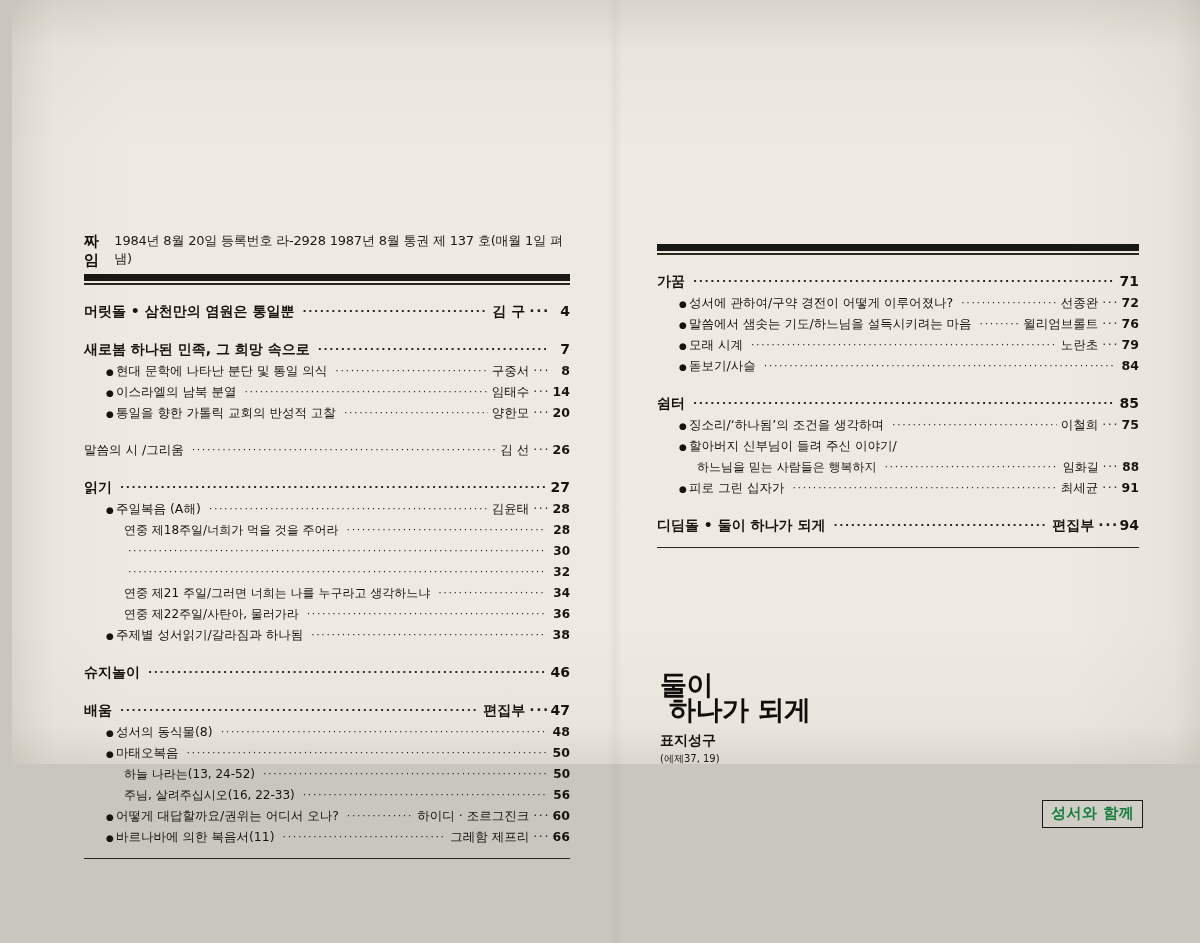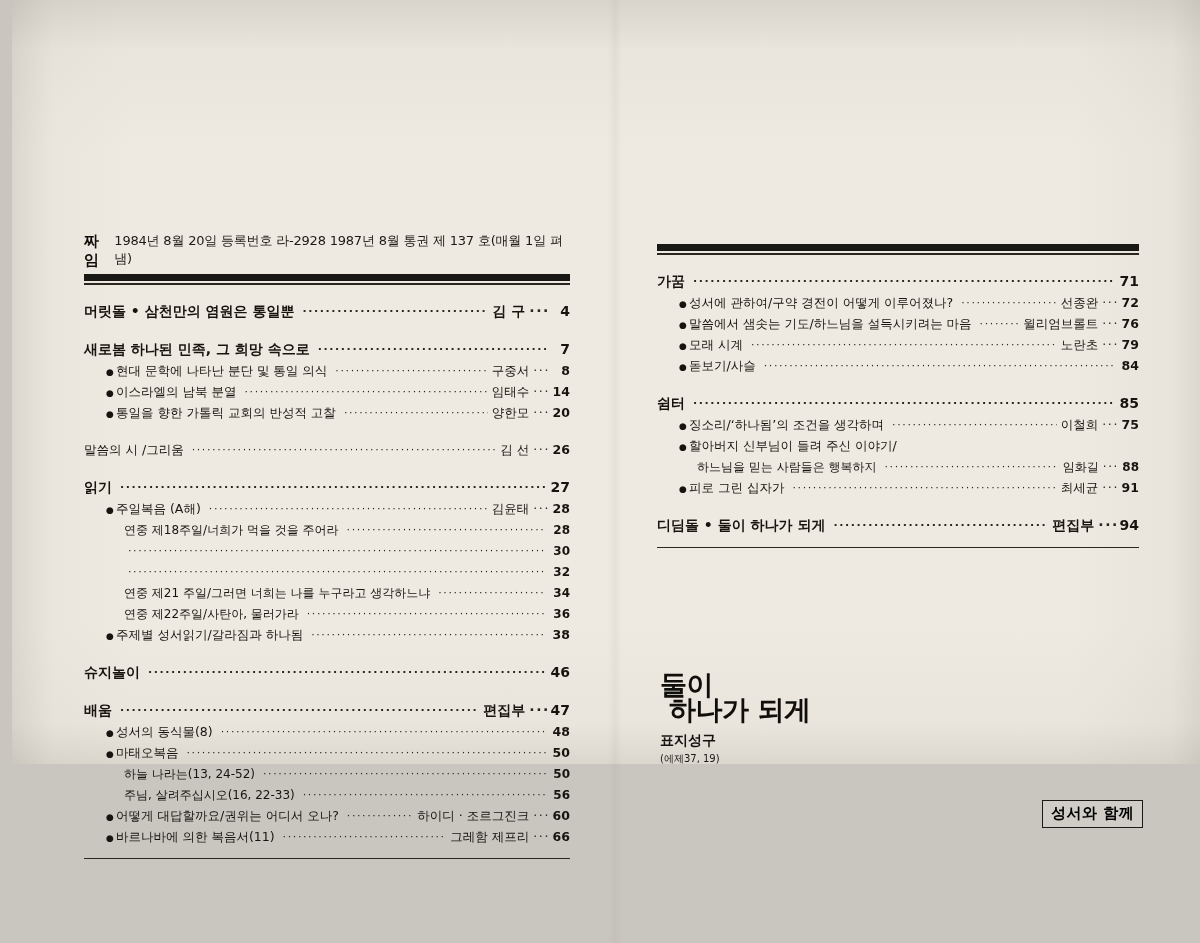--- a/index.html
+++ b/index.html
@@ -179,21 +179,21 @@
 
   .brand {
     position: absolute;
     left: 1030px;
     top: 800px;
     border: 1.5px solid #1c1a15;
     padding: 3px 8px 4px 8px;
     font-size: 15px;
     font-weight: bold;
     letter-spacing: 0.5px;
-    color: #000000;
+    color: #15803d;
     background: rgba(255,255,255,0.12);
   }
 </style>
 </head>
 <body>
 
 <div class="page">
   <div class="gutter"></div>
 
   <div class="col col-left">

